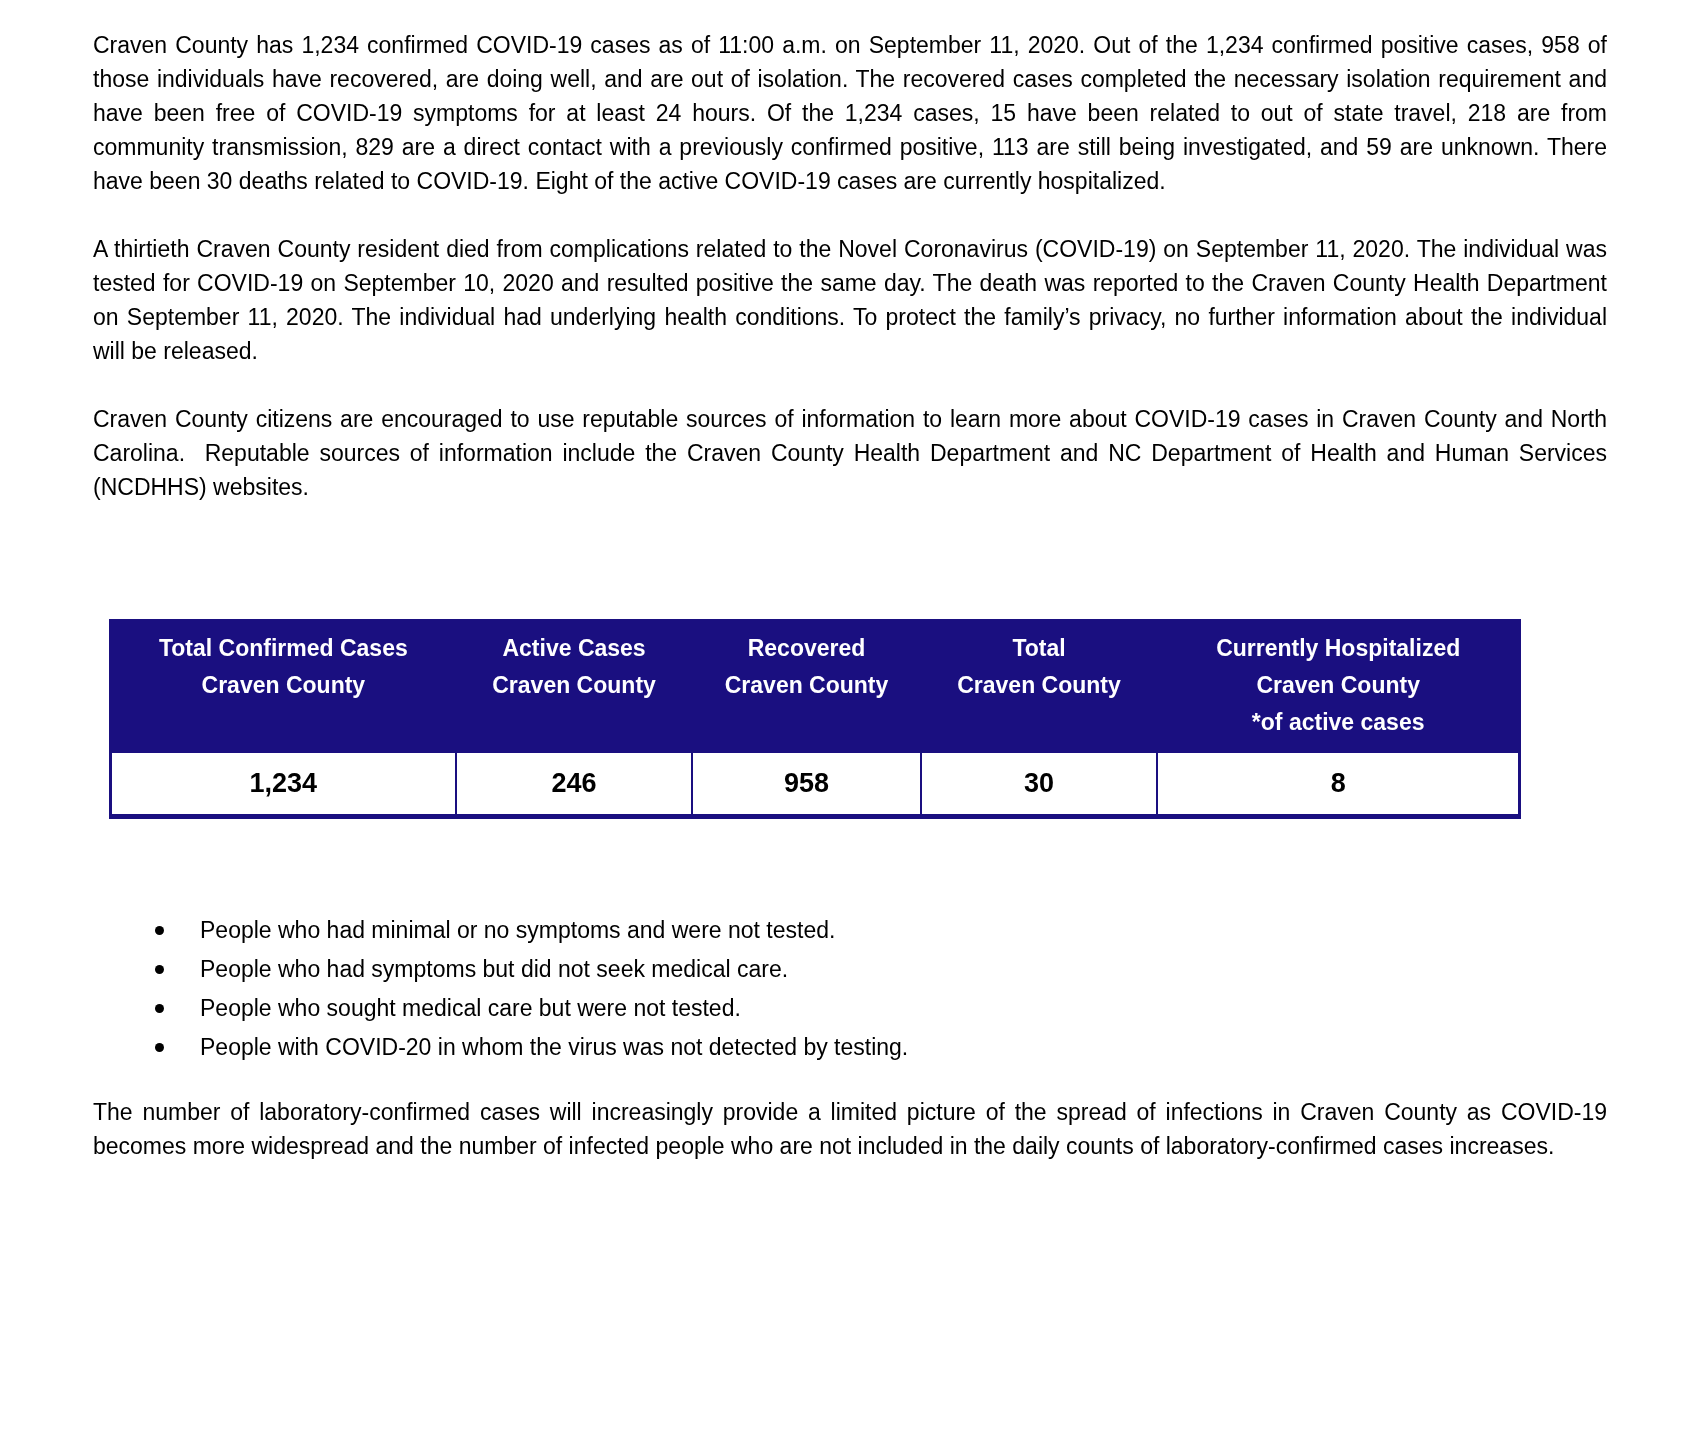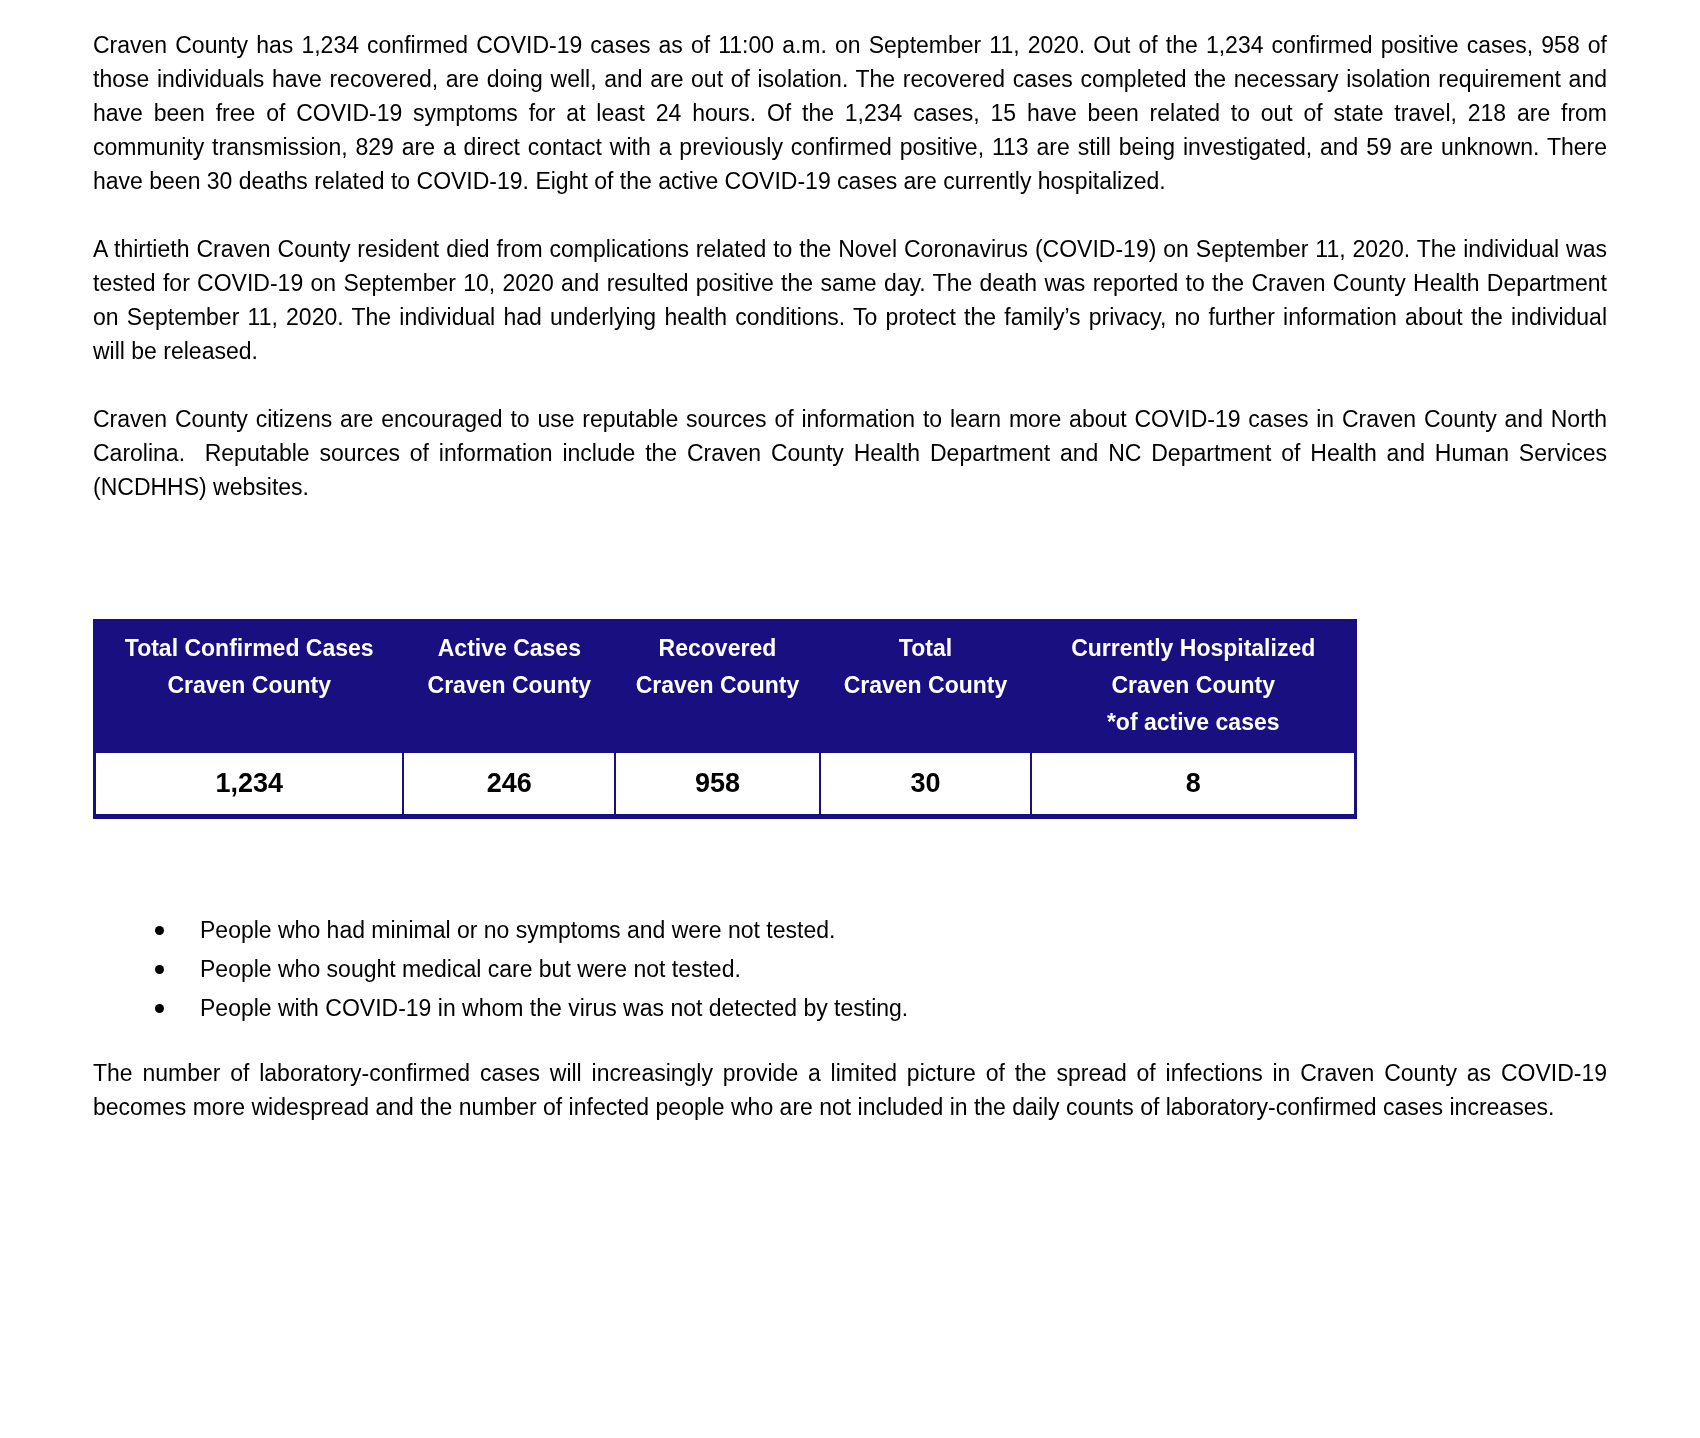--- a/index.html
+++ b/index.html
@@ -23,21 +23,22 @@
   .para{
     font-size:23px;
     line-height:34px;
     text-align:justify;
     margin-bottom:34px;
     color:#000000;
   }
   .covid-table{
     border-collapse:collapse;
     table-layout:fixed;
-    width:1264px;
+    width:1412px;
+    margin-left:16px;
     margin-top:115px;
     margin-bottom:92px;
     border:3px solid var(--border-color);
     border-bottom:5px solid var(--border-color);
   }
   .covid-table th{
     background:var(--header-bg);
     color:var(--header-text);
     font-weight:bold;
     font-size:23px;
@@ -136,19 +137,20 @@
         <td>958</td>
         <td>30</td>
         <td>8</td>
       </tr>
     </tbody>
   </table>
 
 
   <ul class="reasons">
     <li>People who had minimal or no symptoms and were not tested.</li>
+    <li>People who had symptoms but did not seek medical care.</li>
     <li>People who sought medical care but were not tested.</li>
-    <li>People with COVID-19 in whom the virus was not detected by testing.</li>
+    <li>People with COVID-20 in whom the virus was not detected by testing.</li>
   </ul>
 
   <p class="para last">The number of laboratory-confirmed cases will increasingly provide a limited picture of the spread of infections in Craven County as COVID-19 becomes more widespread and the number of infected people who are not included in the daily counts of laboratory-confirmed cases increases.</p>
 
 </div>
 
 </body></html>

